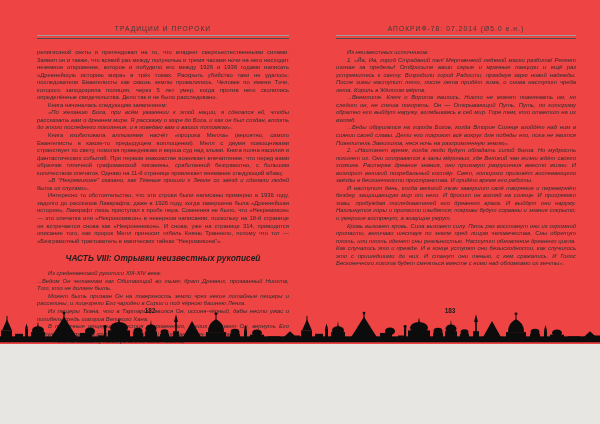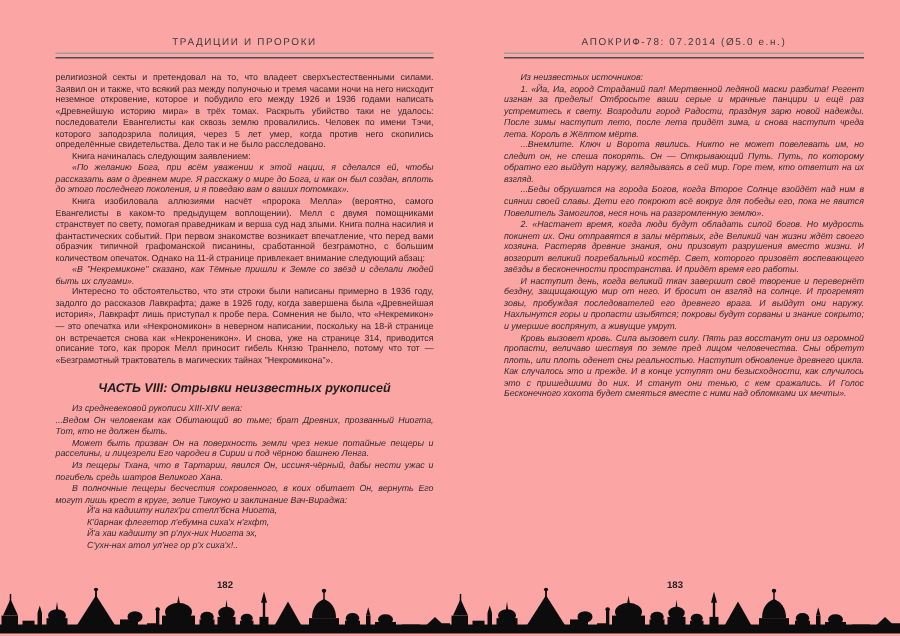--- a/index.html
+++ b/index.html
@@ -1,18 +1,18 @@
 <!DOCTYPE html>
 <html><head>
 <meta charset="utf-8">
 <style>
   html,body { margin:0; padding:0; background:#e8e6e2; }
   .spread {
-    position:relative; width:600px; height:424px; margin:0 auto;
-    background:#fca5a5; overflow:hidden;
+    position:relative; width:600px; height:344px; margin:0 auto;
+    background:#ef4444; overflow:hidden;
     font-family:"Liberation Sans", sans-serif;
     -webkit-font-smoothing:antialiased;
   }
   .page { position:absolute; top:0; height:100%; width:300px; }
   .page-left { left:0; }
   .page-right { left:300px; }
   .col { position:absolute; left:37px; width:252px; }
   .page-right .col { left:36px; width:240px; }
 
   .page-header { top:25px; }

